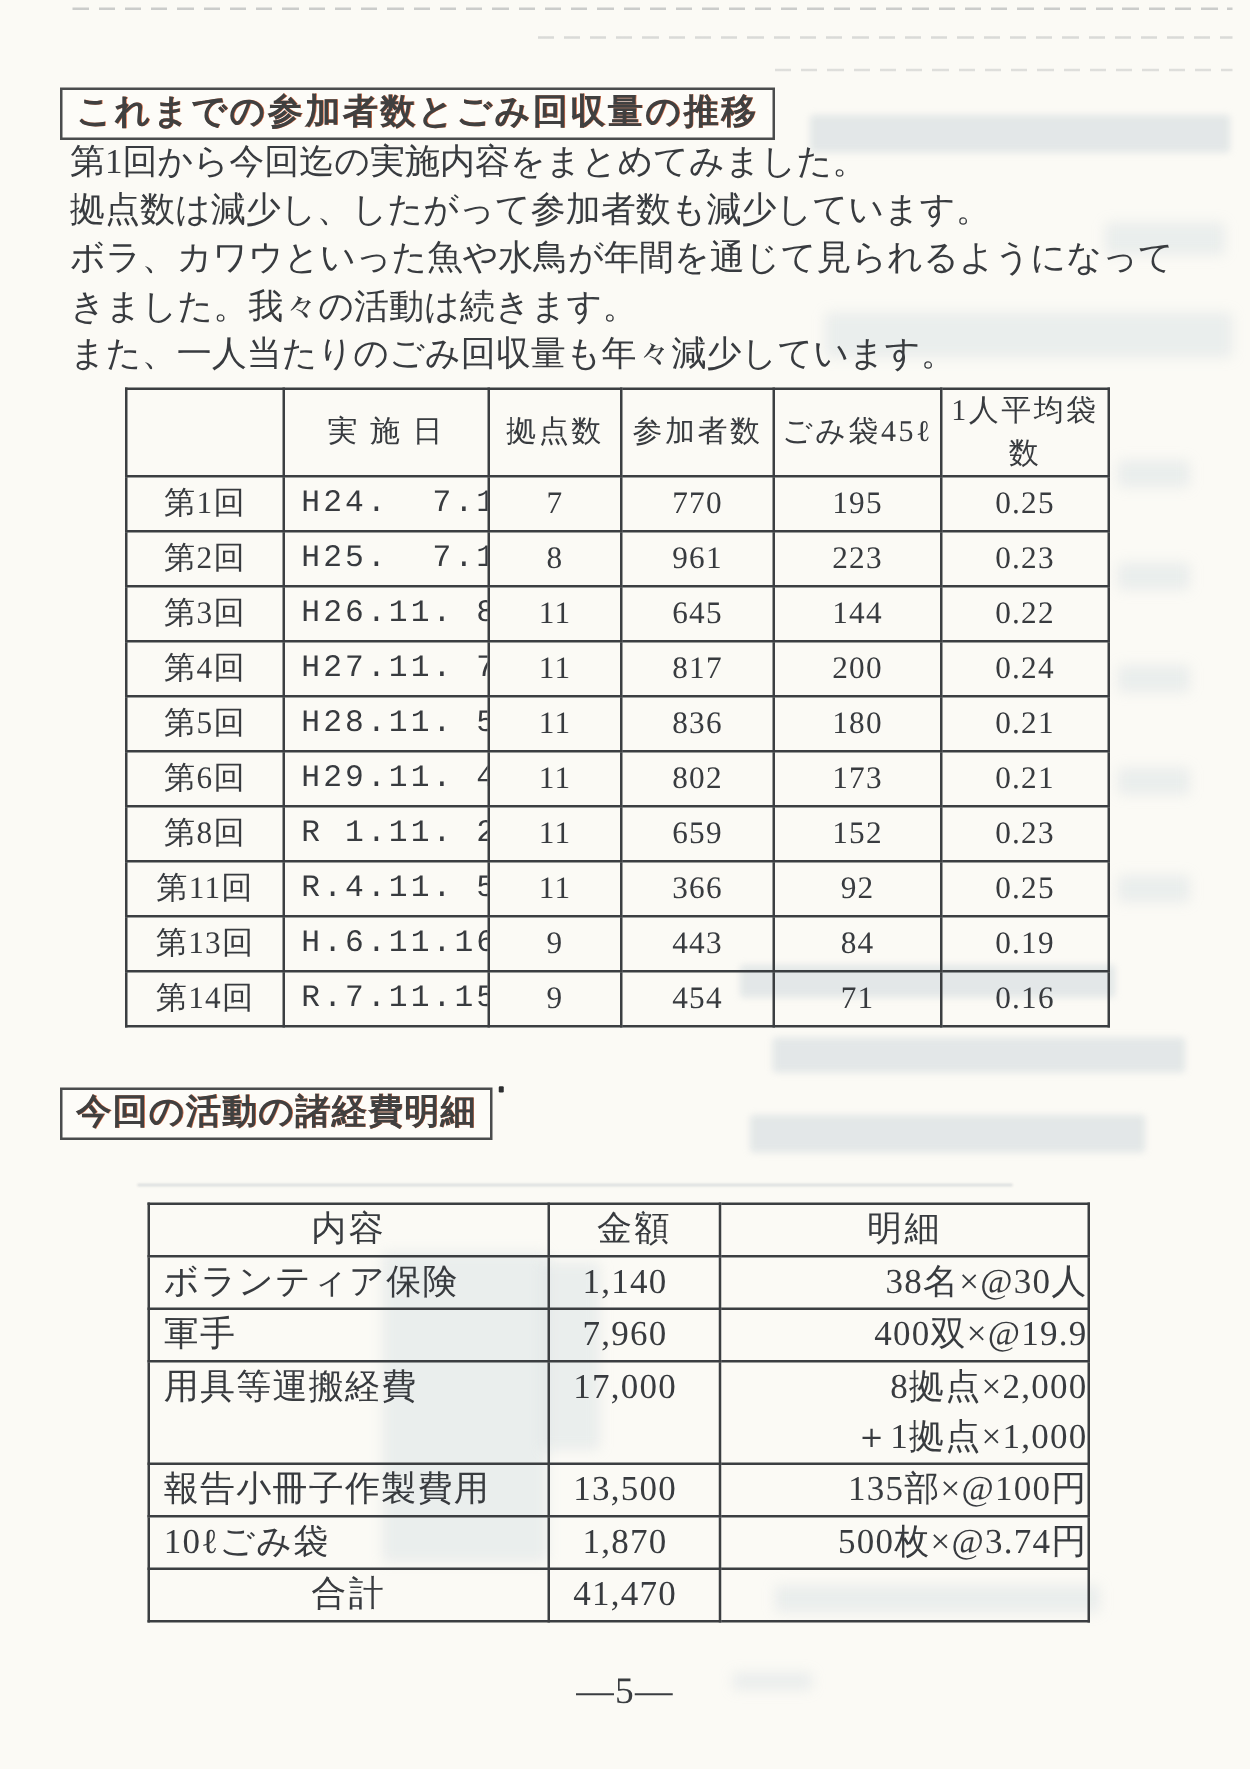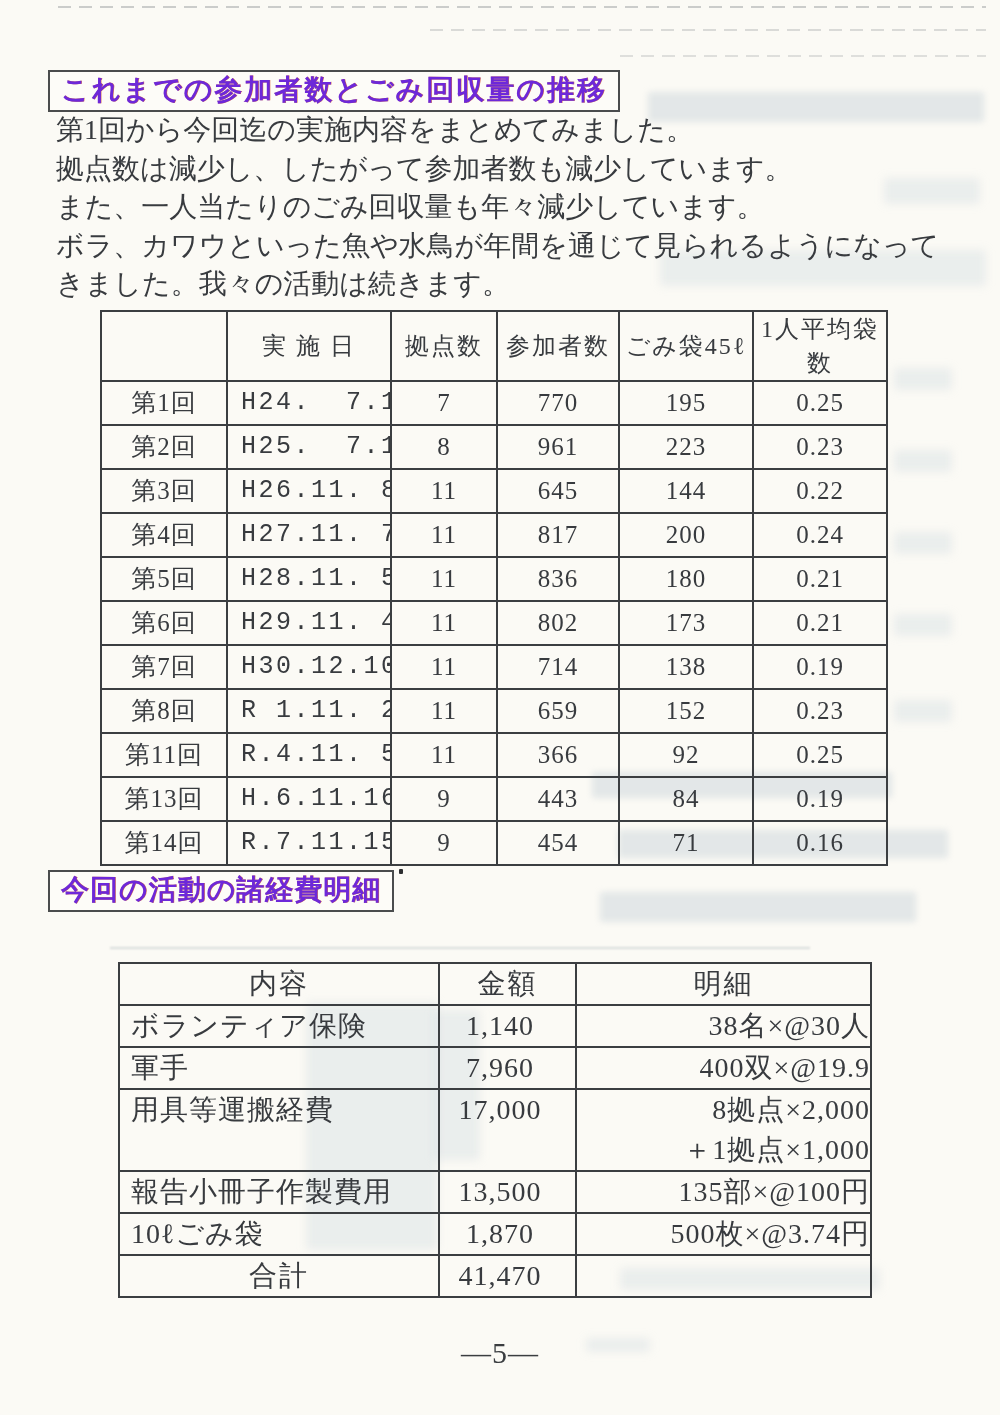--- a/index.html
+++ b/index.html
@@ -32,21 +32,21 @@
     border:2px solid #4a4c4d;
     background:#fdfcf8;
     padding:3px 11px 5px 11px;
     white-space:nowrap;
   }
   .heading-text{
     font-weight:bold;
     font-size:28px;
     line-height:30px;
     letter-spacing:2px;
-    color:#6d28d9;
+    color:#404040;
     text-shadow:0.5px 0 0 #d9714a;
   }
   .heading-box.h2 .heading-text{letter-spacing:1px;}
   
   .paragraphs{
     position:absolute;left:56px;top:111px;width:908px;
     font-size:28px;line-height:38.5px;
     word-break:break-all;
   }
   .paragraphs p{margin:0;}
@@ -101,22 +101,22 @@
   <div class="ghost soft" style="left:586px;top:1338px;width:64px;height:14px;"></div>
   <div class="speck" style="left:399px;top:869px;width:4px;height:5px;"></div>
 
   <div class="heading-box h1" style="left:48px;top:70px;">
     <span class="heading-text">これまでの参加者数とごみ回収量の推移</span>
   </div>
 
   <div class="paragraphs">
     <p>第1回から今回迄の実施内容をまとめてみました。</p>
     <p>拠点数は減少し、したがって参加者数も減少しています。</p>
+    <p>ボラ、カワウといった魚や水鳥が年間を通じて見られるようになってきました。我々の活動は続きます。</p>
     <p>また、一人当たりのごみ回収量も年々減少しています。</p>
-    <p>ボラ、カワウといった魚や水鳥が年間を通じて見られるようになってきました。我々の活動は続きます。</p>
   </div>
 
   <table class="t1">
     <colgroup>
       <col style="width:126px">
         <col style="width:164px">
         <col style="width:106px">
       <col style="width:122px">
         <col style="width:134px">
         <col style="width:134px">
@@ -174,28 +174,20 @@
         </tr>
         <tr>
           <td class="c-round">第6回</td>
           <td class="c-date">H29.11. 4</td>
           <td class="c-num">11</td>
           <td class="c-num">802</td>
           <td class="c-num">173</td>
           <td class="c-num">0.21</td>
         </tr>
         <tr>
-          <td class="c-round">第7回</td>
-          <td class="c-date">H30.12.10</td>
-          <td class="c-num">11</td>
-          <td class="c-num">714</td>
-          <td class="c-num">138</td>
-          <td class="c-num">0.19</td>
-        </tr>
-        <tr>
           <td class="c-round">第8回</td>
           <td class="c-date">R 1.11. 2</td>
           <td class="c-num">11</td>
           <td class="c-num">659</td>
           <td class="c-num">152</td>
           <td class="c-num">0.23</td>
         </tr>
         <tr>
           <td class="c-round">第11回</td>
           <td class="c-date">R.4.11. 5</td>

